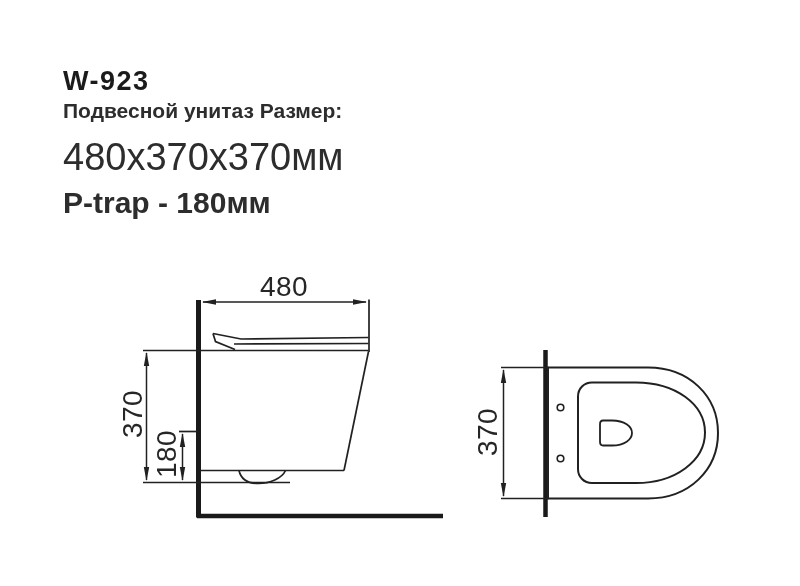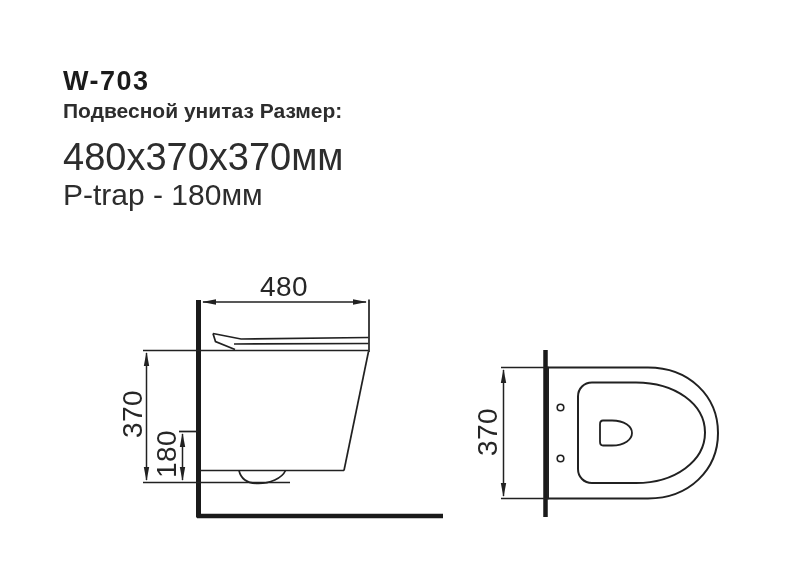--- a/index.html
+++ b/index.html
@@ -7,35 +7,35 @@
     position:relative;
     width:800px; height:586px;
     background:#ffffff;
     overflow:hidden;
     font-family:"Liberation Sans", sans-serif;
   }
   .hdr { position:absolute; left:63px; color:#2d2d2d; white-space:nowrap; }
   .model   { top:66px;  font-size:27px; font-weight:bold; letter-spacing:1.5px; color:#1b1b1b; }
   .line1   { top:99px;  font-size:21px; font-weight:700; }
   .line2   { top:136px; font-size:38px; font-weight:400; }
-  .line3   { top:178px; font-size:30px; font-weight:400; }
+  .line3   { top:186px; font-size:30px; font-weight:700; }
   svg { position:absolute; left:0; top:0; }
   .thin   { stroke:#212121; stroke-width:1.7; fill:none; stroke-linecap:butt; }
   .dim    { stroke:#212121; stroke-width:1.5; fill:none; }
   .thick  { stroke:#1a1a1a; stroke-width:5;   fill:none; }
   .thick2 { stroke:#1a1a1a; stroke-width:4.5; fill:none; }
   .arrow  { fill:#212121; stroke:none; }
   .dimtext { font-family:"Liberation Sans", sans-serif; font-size:28px; fill:#262626; letter-spacing:0.5px; }
 </style>
 </head>
 <body>
 
 <div class="canvas">
 
-  <div class="hdr model">W-703</div>
+  <div class="hdr model">W-923</div>
   <div class="hdr line1">Подвесной унитаз Размер:</div>
   <div class="hdr line2">480x370x370мм</div>
   <div class="hdr line3">P-trap - 180мм</div>
 
   <svg width="800" height="586" viewBox="0 0 800 586">
 
     <g>
 
       <line class="thick" x1="198.5" y1="300" x2="198.5" y2="517.5"></line>
       <line class="thick2" x1="197" y1="516" x2="443" y2="516"></line>

